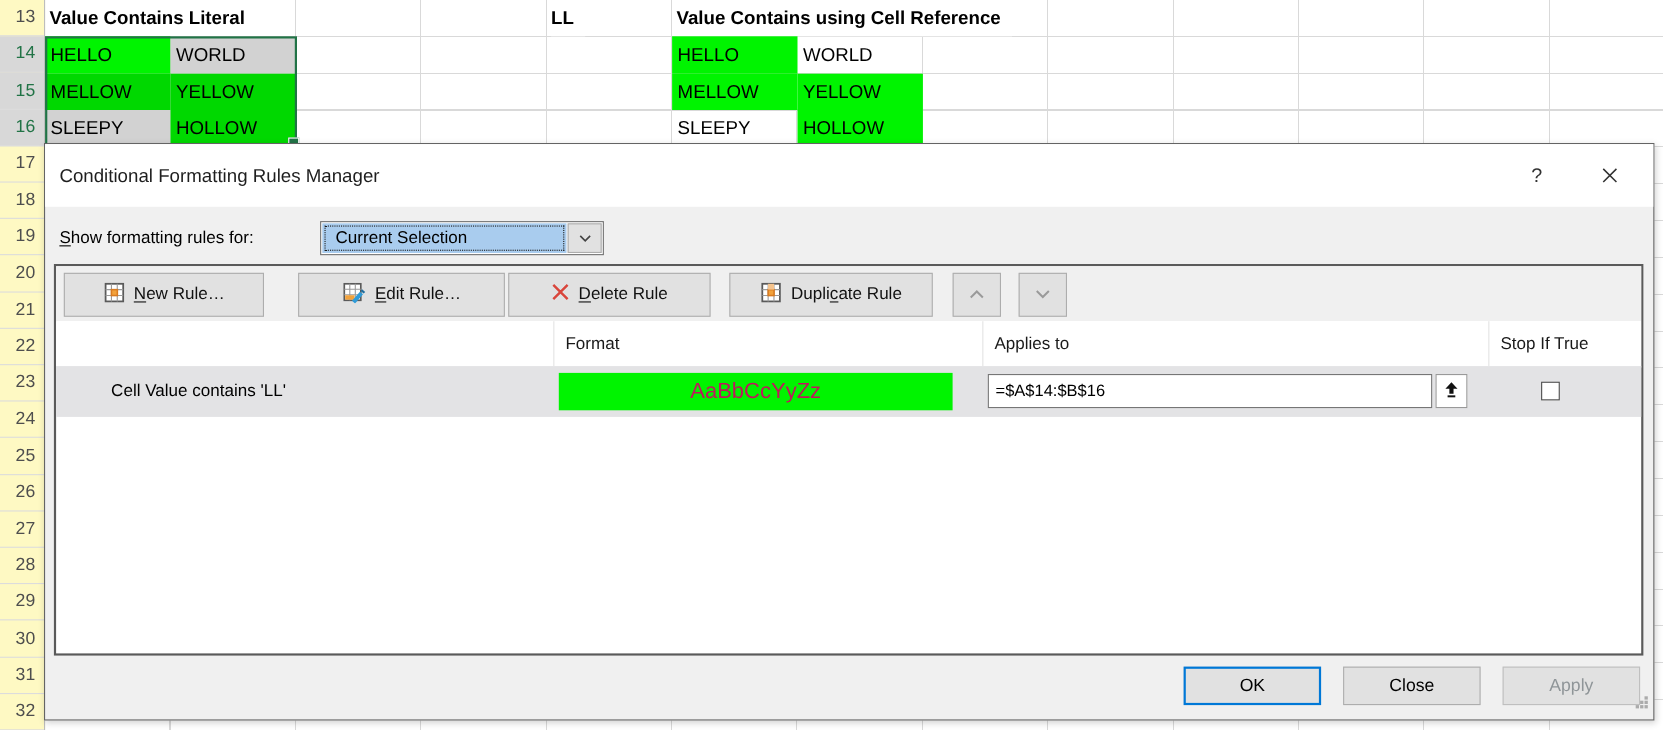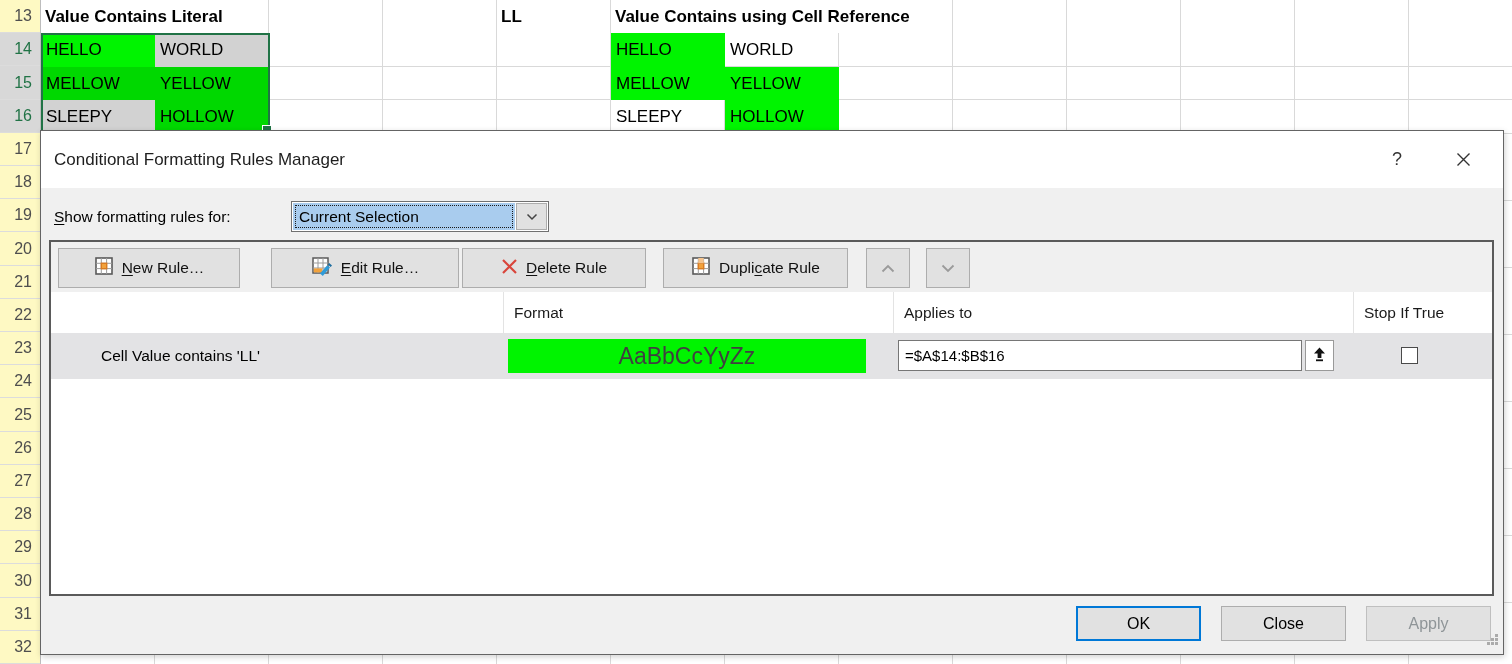--- a/index.html
+++ b/index.html
@@ -42,21 +42,21 @@
     justify-content:center;font-size:18px;color:#333;cursor:default;background:transparent;border:0;}
   .helpbtn{right:90px;}
   .closebtn{right:24px;}
 
   .showlbl{position:absolute;left:13px;top:70px;height:31px;line-height:31px;font-size:15.5px;color:#000;}
   .accel{text-decoration:underline;text-underline-offset:2px;}
   .combo{position:absolute;left:250px;top:70px;width:258px;height:31px;background:#fff;
     border:1px solid #707070;box-sizing:border-box;}
   .combo-field{position:absolute;left:1px;top:1px;bottom:1px;right:33px;
     background:var(--dropdown-blue,#A9CCEE);outline:1px dotted #1a1a1a;outline-offset:-3px;
-    font-size:15.5px;display:flex;align-items:center;padding-left:6px;color:#000;}
+    font-size:15.5px;display:flex;align-items:center;padding-left:12px;color:#000;}
   .combo-btn{position:absolute;right:1px;top:1px;bottom:1px;width:31px;background:#E1E1E1;
     border:1px solid #ADADAD;box-sizing:border-box;display:flex;align-items:center;justify-content:center;}
 
   .panel{position:absolute;left:8px;top:109px;width:1445px;height:356px;background:#fff;
     border:2px solid #5A5A5A;box-sizing:border-box;}
   .toolbar{position:absolute;left:0;top:0;right:0;height:50px;background:#F0F0F0;}
   .tbbtn{position:absolute;top:6px;height:40px;background:#E1E1E1;border:1px solid #ADADAD;
     box-sizing:border-box;display:flex;align-items:center;justify-content:center;gap:8px;
     font-size:15.5px;color:#111;cursor:default;}
   .btn-new{left:7px;width:182px;}
@@ -68,21 +68,21 @@
 
   .lheader{position:absolute;left:0;top:50px;right:0;height:41px;background:#fff;
     border-bottom:1px solid #E3E3E3;font-size:15.5px;color:#1a1a1a;}
   .lh{position:absolute;top:0;height:41px;line-height:41px;white-space:nowrap;}
   .lh-rule{left:10px;} .lh-format{left:463px;} .lh-applies{left:853px;} .lh-stop{left:1313px;}
   .vsep{position:absolute;top:0;height:41px;width:1px;background:#E3E3E3;}
 
   .rulerow{position:absolute;left:0;top:91px;right:0;height:46px;background:#E3E3E5;}
   .rulename{position:absolute;left:50px;top:0;height:46px;line-height:46px;font-size:15.5px;color:#000;}
   .swatch{position:absolute;left:457px;top:6px;width:358px;height:34px;background:var(--lime,#00F400);
-    display:flex;align-items:center;justify-content:center;font-size:23px;color:#404040;}
+    display:flex;align-items:center;justify-content:center;font-size:20px;color:#be185d;}
   .applies-input{position:absolute;left:847px;top:7px;width:404px;height:31px;box-sizing:border-box;
     border:1px solid #767676;font-family:"Liberation Sans",sans-serif;font-size:15px;padding:0 6px;color:#000;background:#fff;}
   .rangebtn{position:absolute;left:1254px;top:7px;width:29px;height:31px;box-sizing:border-box;
     background:#fff;border:1px solid #999;display:flex;align-items:center;justify-content:center;}
   .stopchk{position:absolute;left:1350px;top:14px;width:17px;height:17px;box-sizing:border-box;
     background:#fff;border:1.5px solid #4A4A4A;}
 
   .fbtn{position:absolute;top:475px;width:125px;height:35px;box-sizing:border-box;background:#E1E1E1;
     border:1px solid #ADADAD;font-size:16px;color:#000;display:flex;align-items:center;justify-content:center;cursor:default;}
   .fbtn-ok{left:1035px;border:2px solid var(--accent,#0078D7);}

